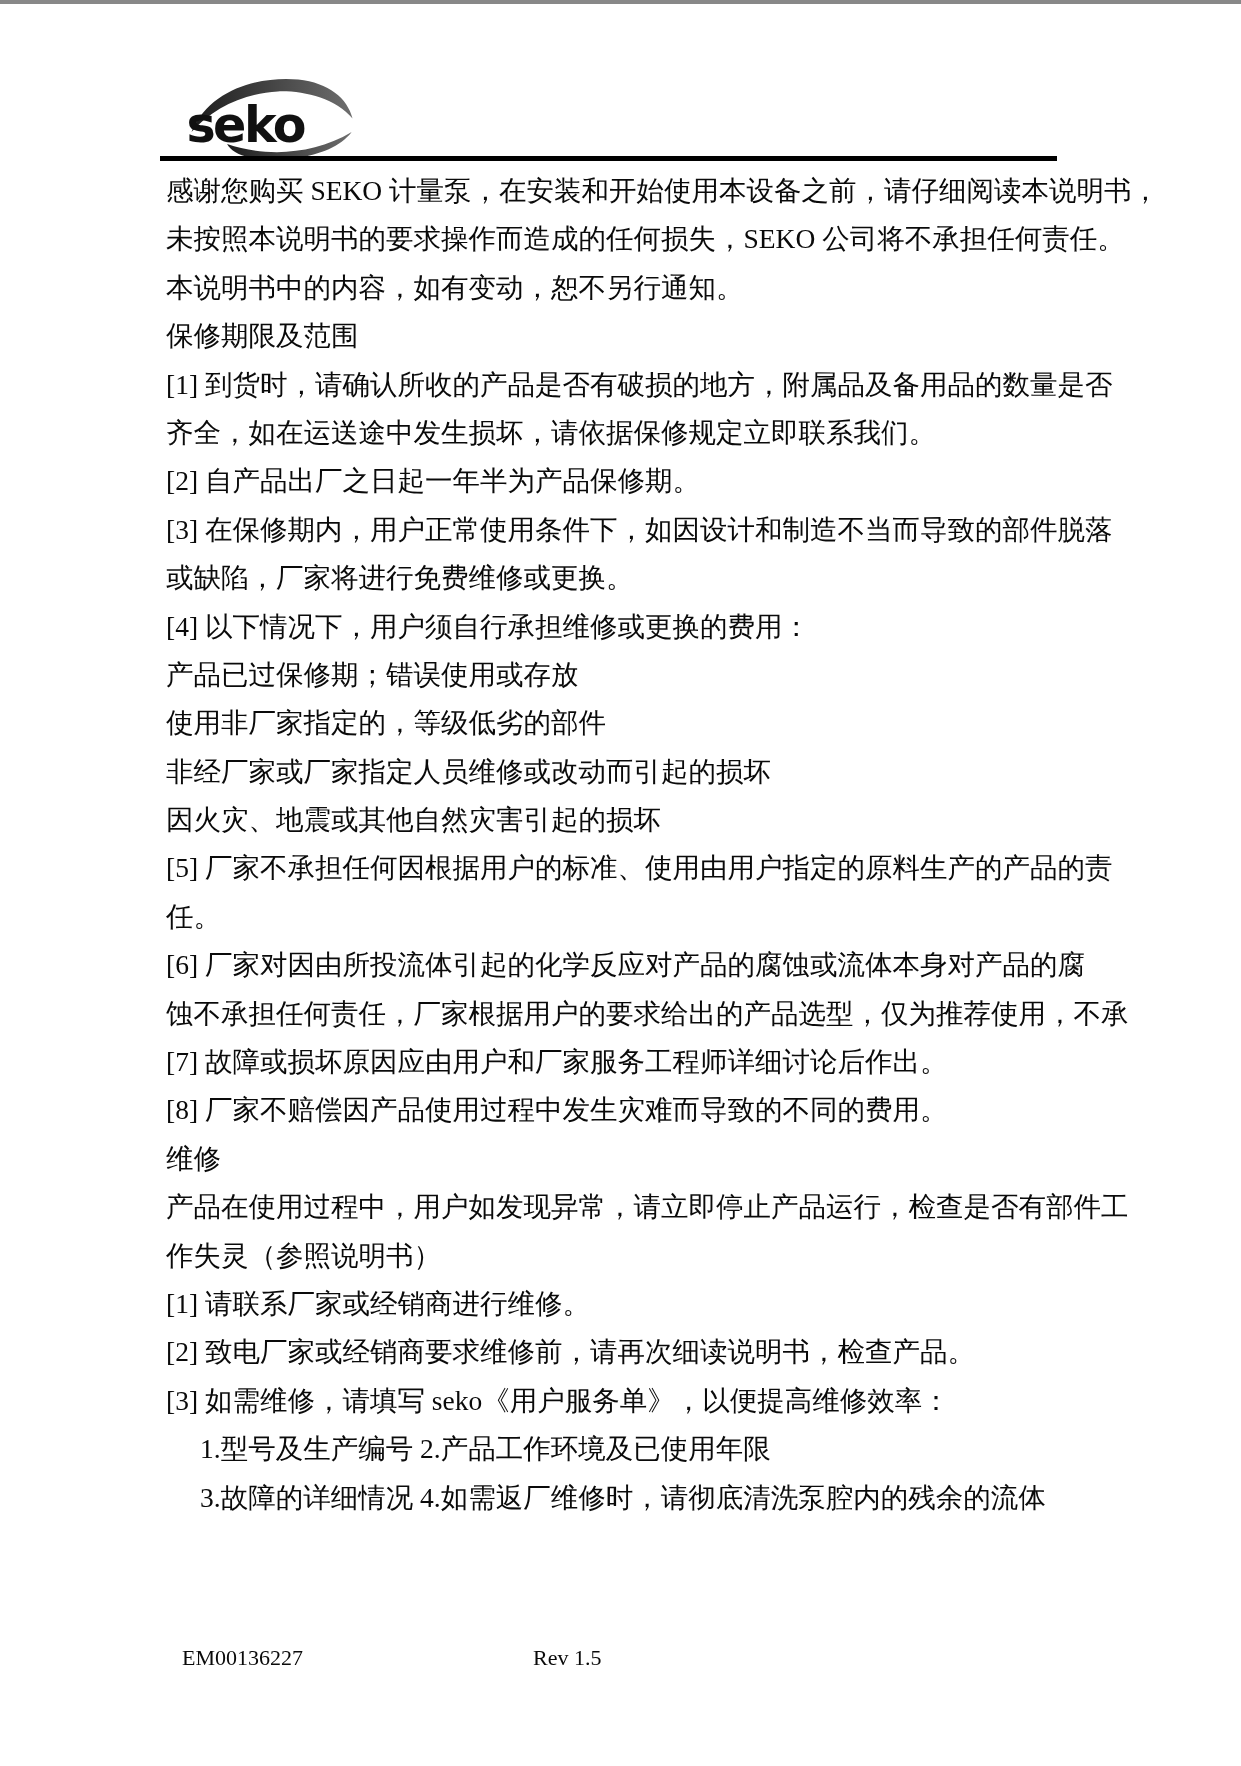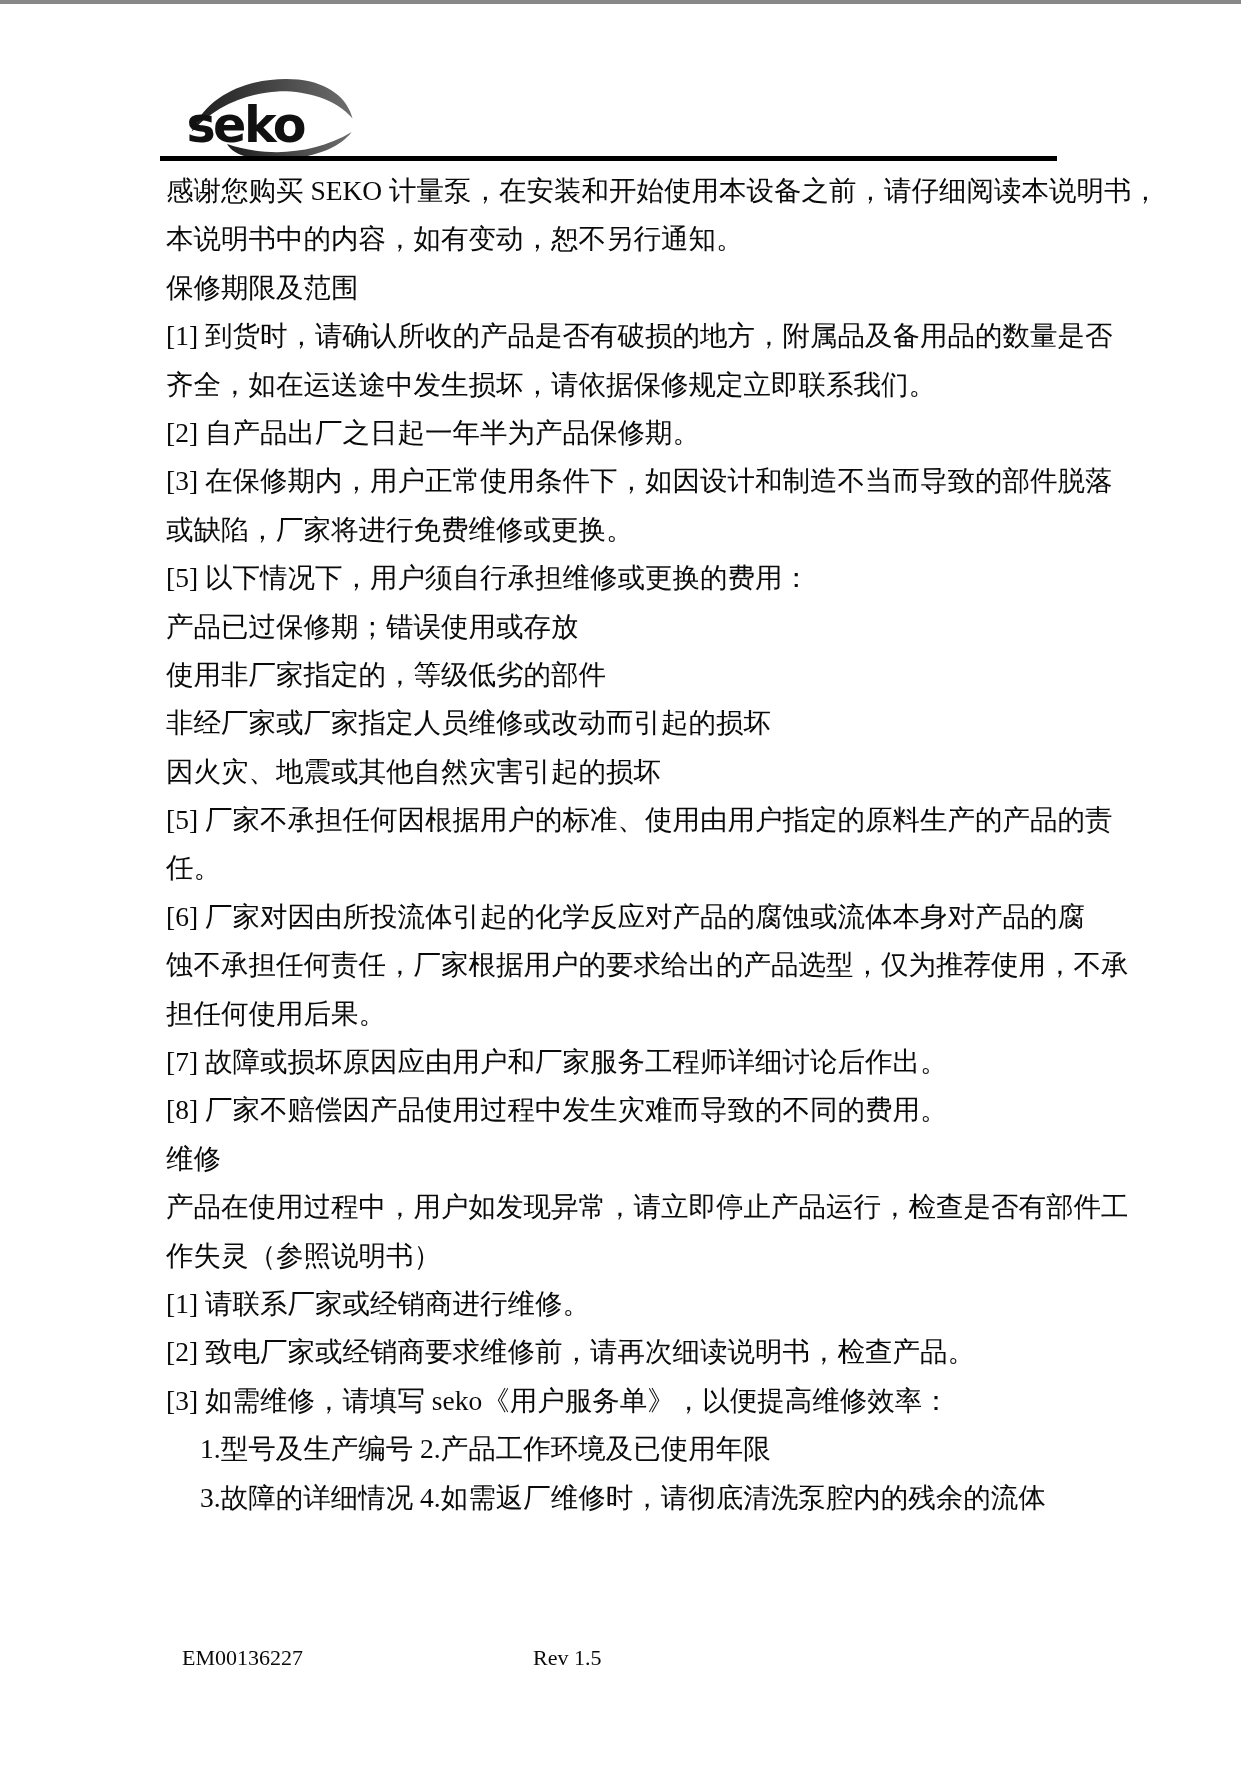--- a/index.html
+++ b/index.html
@@ -77,37 +77,37 @@
              C180,28 142,19 112,20 C72,22 34,40 10,68 Z" fill="url(#swoosh)"></path>
     <path d="M52,82 C96,97 152,96 199,68
              C177,97 120,105 80,98 C64,95 56,89 52,82 Z" fill="url(#swoosh)"></path>
     <text x="4" y="80" font-family="DejaVu Sans, sans-serif" font-weight="bold" font-size="58" letter-spacing="-3" fill="#111111">seko</text>
   </svg>
 
   <div class="rule"></div>
 
   <div class="content">
     <div class="line">感谢您购买 SEKO 计量泵，在安装和开始使用本设备之前，请仔细阅读本说明书，</div>
+    <div class="line">未按照本说明书的要求操作而造成的任何损失，SEKO 公司将不承担任何责任。</div>
     <div class="line">本说明书中的内容，如有变动，恕不另行通知。</div>
     <div class="line">保修期限及范围</div>
     <div class="line">[1] 到货时，请确认所收的产品是否有破损的地方，附属品及备用品的数量是否</div>
     <div class="line">齐全，如在运送途中发生损坏，请依据保修规定立即联系我们。</div>
     <div class="line">[2] 自产品出厂之日起一年半为产品保修期。</div>
     <div class="line">[3] 在保修期内，用户正常使用条件下，如因设计和制造不当而导致的部件脱落</div>
     <div class="line">或缺陷，厂家将进行免费维修或更换。</div>
-    <div class="line">[5] 以下情况下，用户须自行承担维修或更换的费用：</div>
+    <div class="line">[4] 以下情况下，用户须自行承担维修或更换的费用：</div>
     <div class="line">产品已过保修期；错误使用或存放</div>
     <div class="line">使用非厂家指定的，等级低劣的部件</div>
     <div class="line">非经厂家或厂家指定人员维修或改动而引起的损坏</div>
     <div class="line">因火灾、地震或其他自然灾害引起的损坏</div>
     <div class="line">[5] 厂家不承担任何因根据用户的标准、使用由用户指定的原料生产的产品的责</div>
     <div class="line">任。</div>
     <div class="line">[6] 厂家对因由所投流体引起的化学反应对产品的腐蚀或流体本身对产品的腐</div>
     <div class="line">蚀不承担任何责任，厂家根据用户的要求给出的产品选型，仅为推荐使用，不承</div>
-    <div class="line">担任何使用后果。</div>
     <div class="line">[7] 故障或损坏原因应由用户和厂家服务工程师详细讨论后作出。</div>
     <div class="line">[8] 厂家不赔偿因产品使用过程中发生灾难而导致的不同的费用。</div>
     <div class="line">维修</div>
     <div class="line">产品在使用过程中，用户如发现异常，请立即停止产品运行，检查是否有部件工</div>
     <div class="line">作失灵（参照说明书）</div>
     <div class="line">[1] 请联系厂家或经销商进行维修。</div>
     <div class="line">[2] 致电厂家或经销商要求维修前，请再次细读说明书，检查产品。</div>
     <div class="line">[3] 如需维修，请填写 seko《用户服务单》，以便提高维修效率：</div>
     <div class="line indent">1.型号及生产编号 2.产品工作环境及已使用年限</div>
     <div class="line indent">3.故障的详细情况 4.如需返厂维修时，请彻底清洗泵腔内的残余的流体</div>

